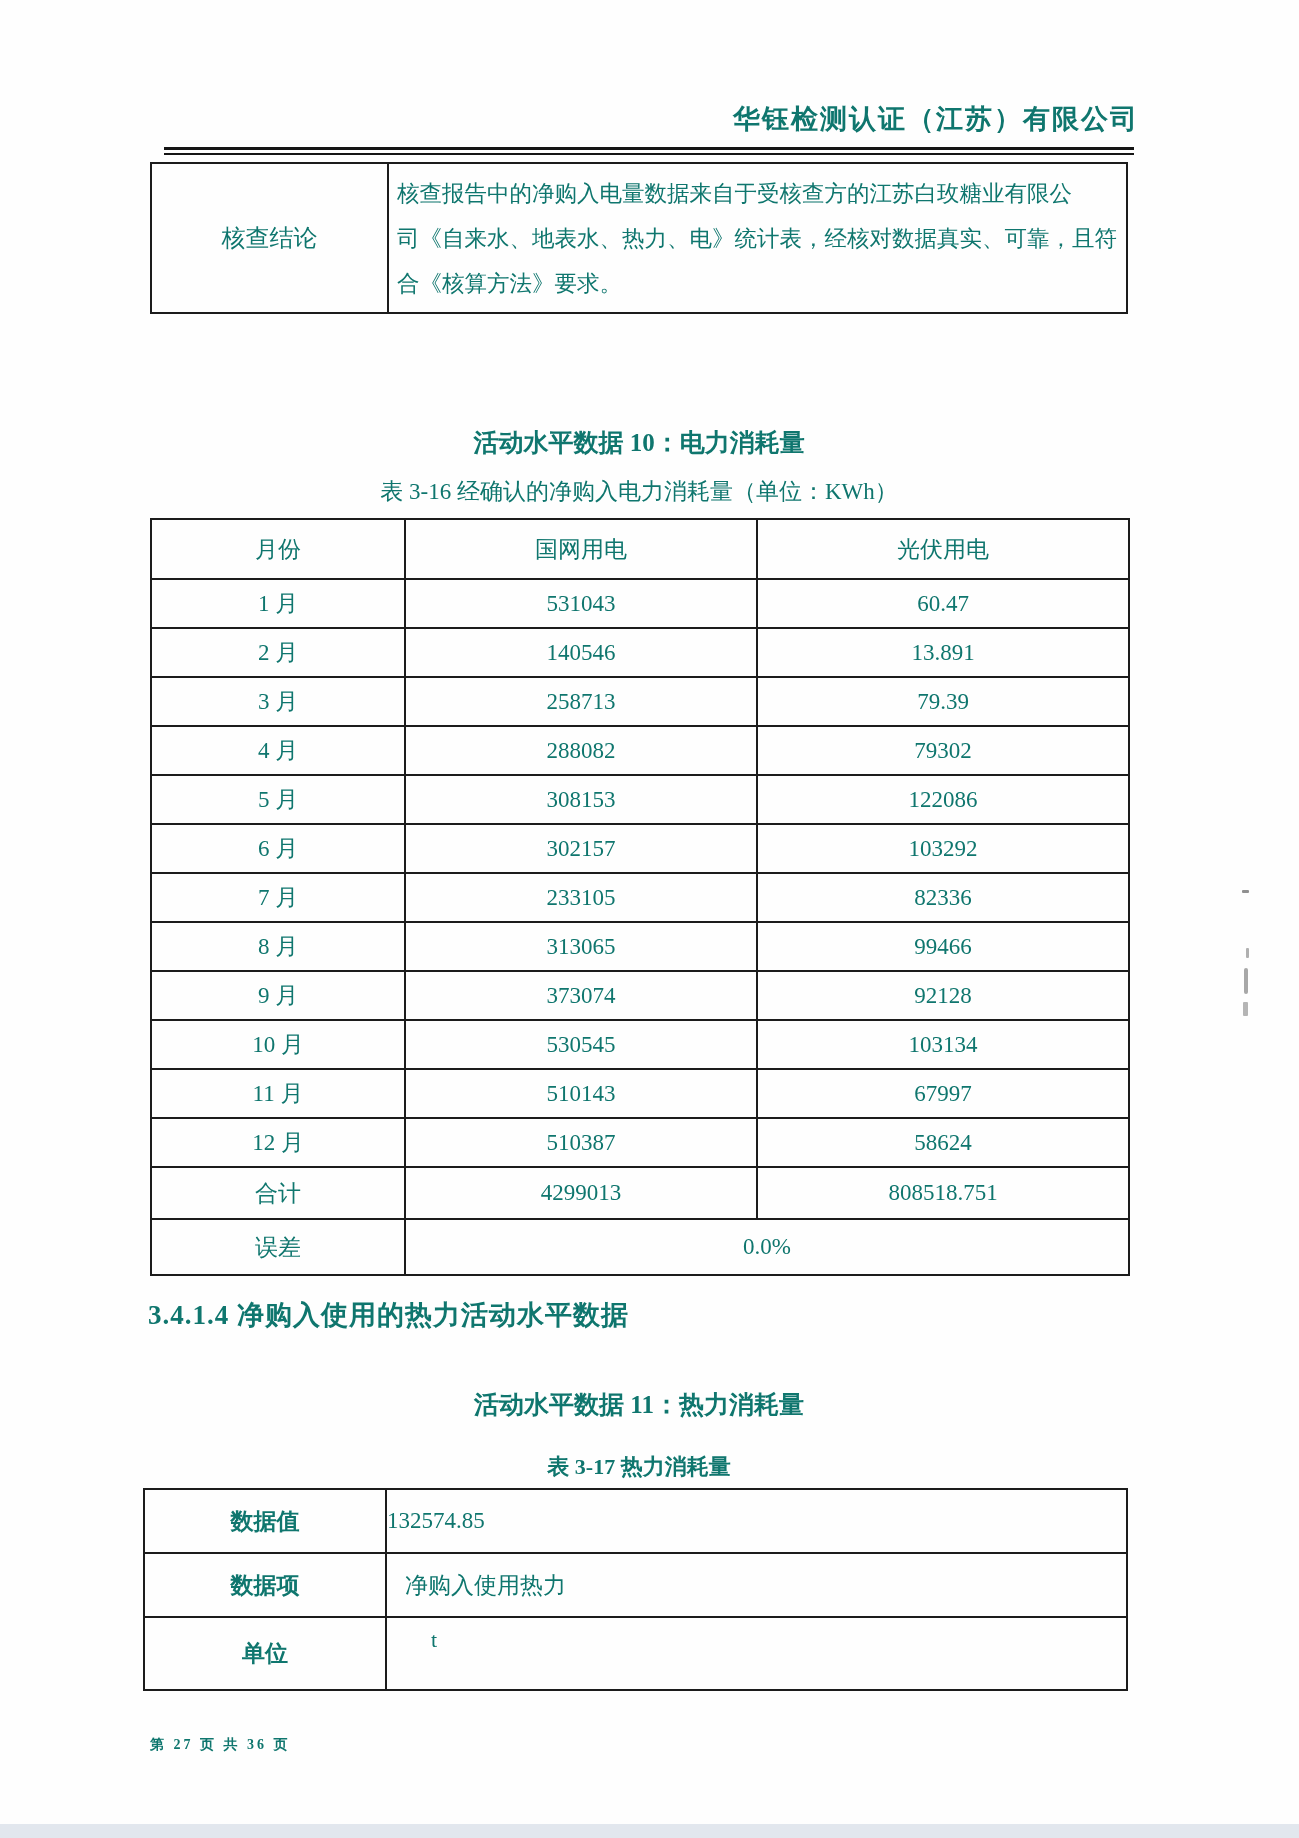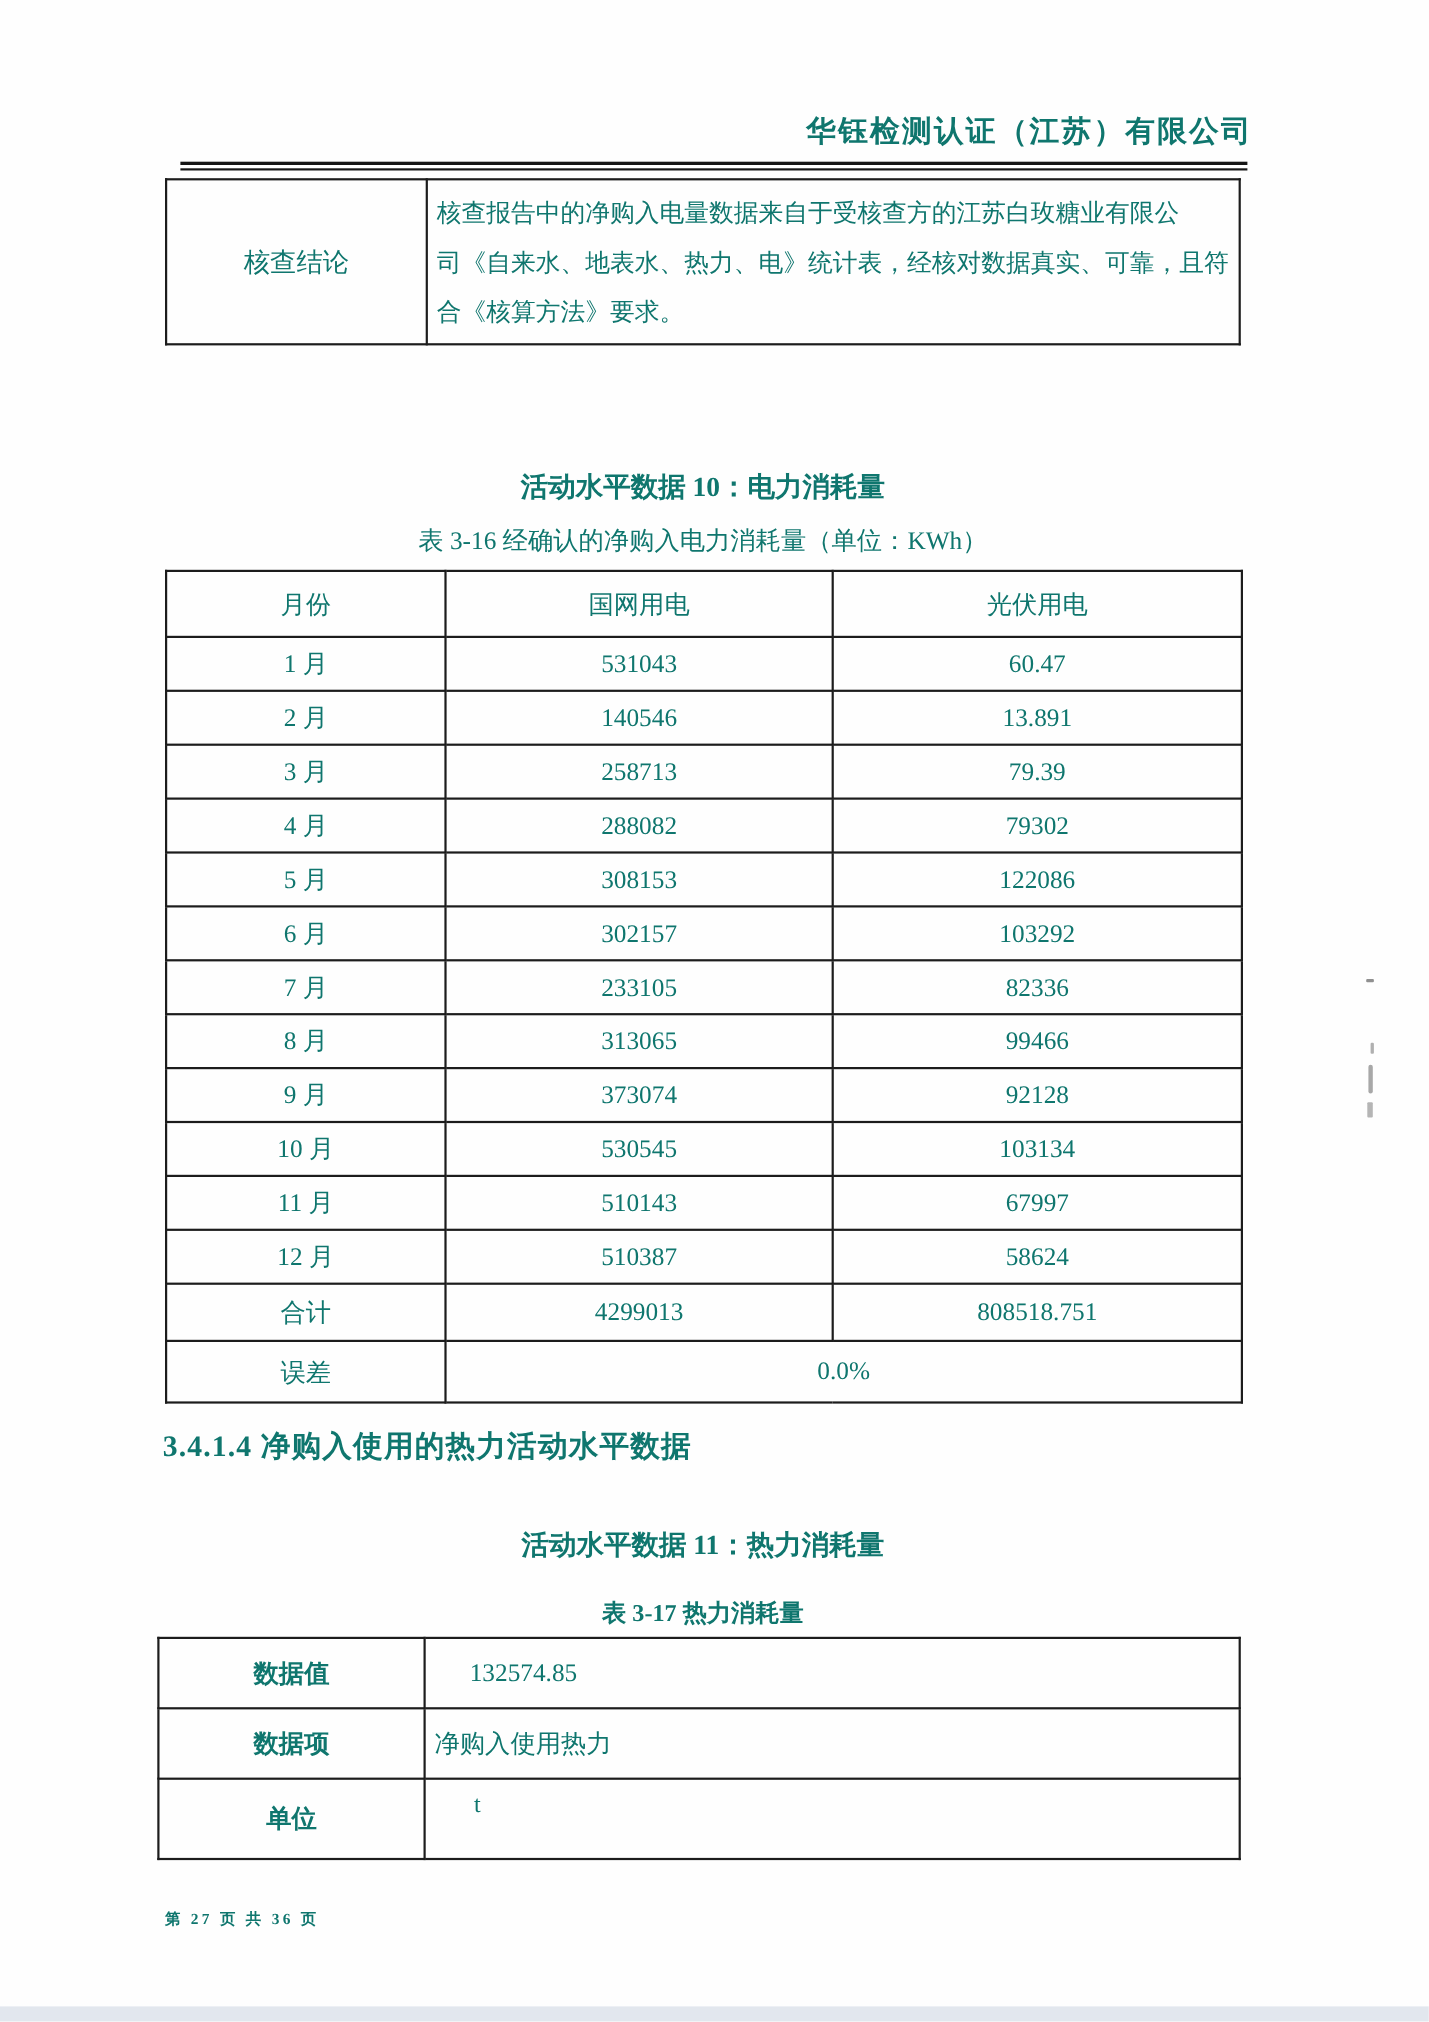--- a/index.html
+++ b/index.html
@@ -89,22 +89,22 @@
     font-weight: 700;
     letter-spacing: 1px;
     white-space: nowrap;
   }
 
   
   .heat { top: 1488px; left: 143px; width: 985px; }
   .heat td { height: 62px; }
   .heat .label-cell { width: 240px; font-weight: 700; }
   .heat .value-cell { text-align: left; }
-  .heat .pad-lg { padding-left: 40px; }
-  .heat .pad-sm { padding-left: 8px; }
+  .heat .pad-lg { }
+  .heat .pad-sm { padding-left: 18px; }
   .heat .unit-cell { vertical-align: top; padding-top: 9px; padding-left: 44px; font-size: 22px; }
 
   
   .footer {
     position: absolute;
     top: 1736px;
     left: 150px;
     width: 978px;
     text-align: left;
     font-size: 14px;

